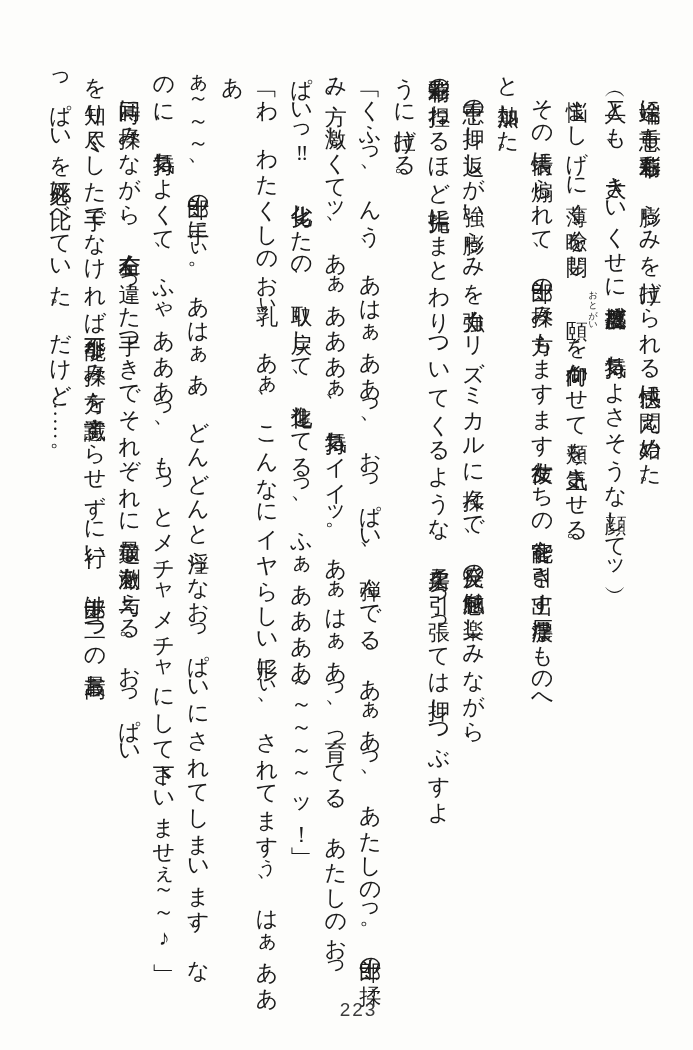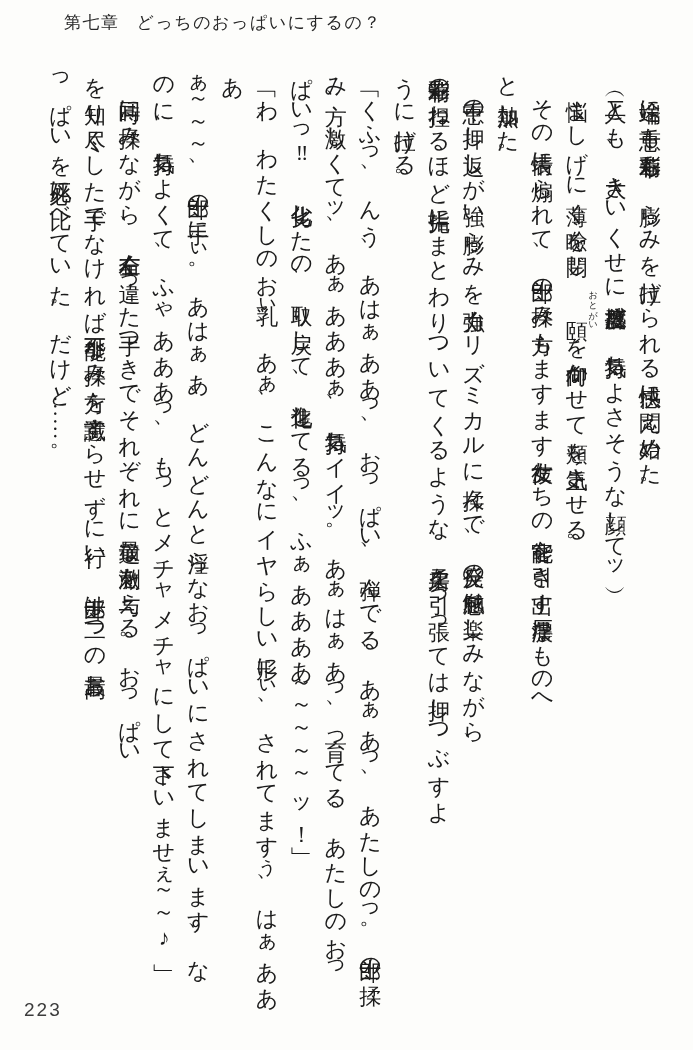--- a/index.html
+++ b/index.html
@@ -17,33 +17,30 @@
     position:absolute;top:62px;right:26px;height:948px;
     writing-mode:vertical-rl;text-orientation:mixed;
     font-size:22px;line-height:34.4px;letter-spacing:0.6px;
     color:#1b1b1b;
   }
   .tline{margin:0;}
   .tline.indent{text-indent:1em;}
   ruby{ruby-position:over;}
   ruby rt{font-size:9px;letter-spacing:0;color:#2a2a2a;}
   .page-number{
-    position:absolute;left:24px;right:0;top:999px;text-align:left;
+    position:absolute;left:24px;right:0;top:999px;text-align:center;
     font-family:"Liberation Sans","DejaVu Sans",sans-serif;
     font-size:19px;letter-spacing:2px;color:#3c3c3c;
   }
 </style>
 </head>
 <body>
 
 <div class="page">
 
-  <div class="header">
-    <span class="chapter">第七章</span><span class="chapter-title">どっちのおっぱいにするの？</span>
-  </div>
 
   <div class="vtext" id="vtext">
       <div class="tline indent">途端に千恵も彩莉華も、膨らみを拉げられる快感に悶え始めた。</div>
       <div class="tline indent">（二人とも、大きいくせに感度抜群だ。気持ちよさそうな顔してッ）</div>
       <div class="tline indent">悩ましげに薄く瞼を閉じ、<ruby>頤<rt>おとがい</rt></ruby>を仰向かせて頬を上気させる。</div>
       <div class="tline indent">その表情に煽られて、士郎の揉み方もますます彼女たちの官能を引き出す濃厚なものへ</div>
       <div class="tline">と加熱した。</div>
       <div class="tline indent">千恵の押し返しが強い膨らみを力強くリズミカルに揉んで、反発の感触を楽しみながら、</div>
       <div class="tline">彩莉華の捏ねるほど指先にまとわりついてくるような、柔房を引っ張っては押しつぶすよ</div>
       <div class="tline">うに拉げる。</div>

